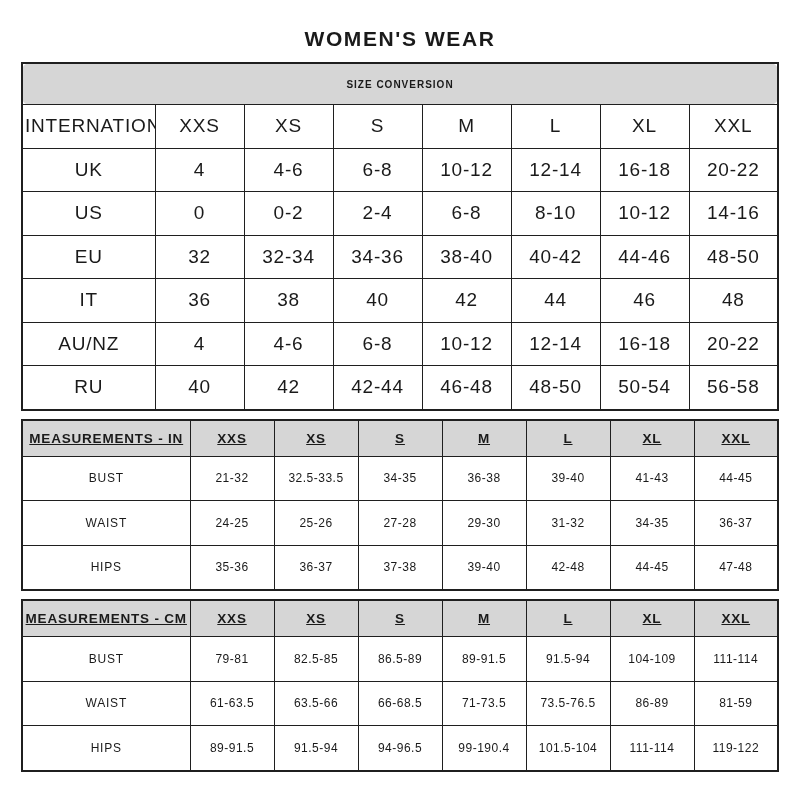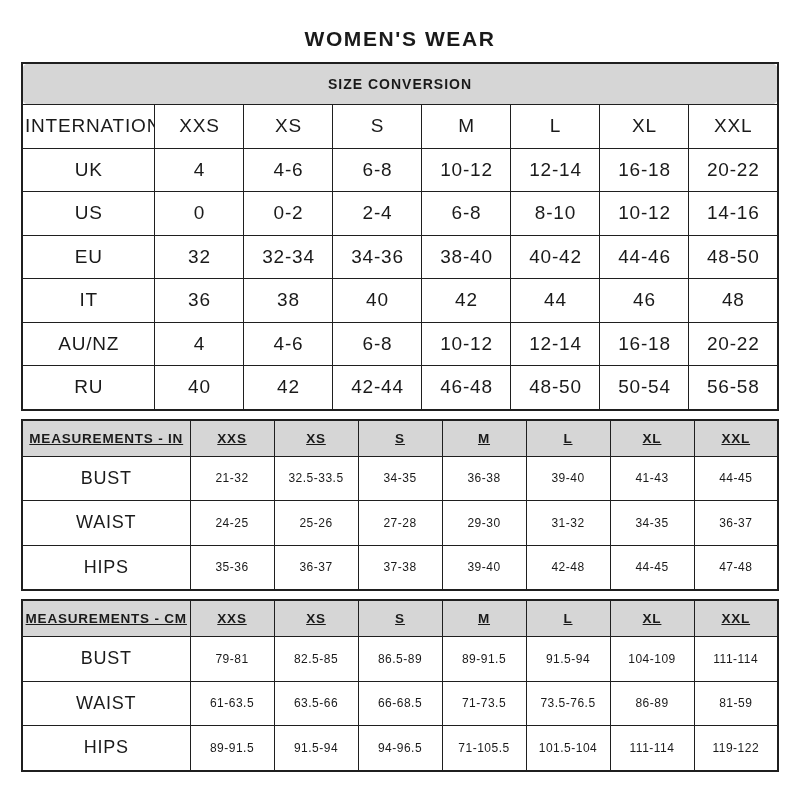--- a/index.html
+++ b/index.html
@@ -36,36 +36,36 @@
     border:1.5px solid var(--border);
     vertical-align:middle;
     padding:0 2px;
     overflow:hidden;
   }
   
   .tbl-conv td{height:42.5px;font-size:19px;letter-spacing:0.8px;}
   .tbl-conv td.caption{
     background:var(--header-bg);
     font-weight:700;
-    font-size:14px;
+    font-size:10px;
     letter-spacing:1px;
     height:40px;
     border-radius:8px;
   }
   
   .tbl-meas td{height:43.5px;font-size:12px;letter-spacing:0.5px;}
   .tbl-meas tr.head td{
     background:var(--header-bg);
     font-weight:700;
     font-size:13.5px;
     letter-spacing:0.8px;
     height:35px;
     text-decoration:underline;
   }
-  .tbl-meas td.row-label{font-size:18px;letter-spacing:0.8px;}
+  .tbl-meas td.row-label{font-size:12px;letter-spacing:0.8px;}
 </style>
 </head>
 <body>
 
 <h1 class="page-title">WOMEN'S WEAR</h1>
 
 <table class="tbl tbl-conv" id="size-conversion">
     <colgroup>
       <col style="width:133px">
       <col span="7" style="width:89px">
@@ -230,19 +230,19 @@
         <td>71-73.5</td>
         <td>73.5-76.5</td>
         <td>86-89</td>
         <td>81-59</td>
       </tr>
       <tr>
         <td class="row-label">HIPS</td>
         <td>89-91.5</td>
         <td>91.5-94</td>
         <td>94-96.5</td>
-        <td>71-105.5</td>
+        <td>99-190.4</td>
         <td>101.5-104</td>
         <td>111-114</td>
         <td>119-122</td>
       </tr>
     </tbody>
   </table>
 
 </body></html>

